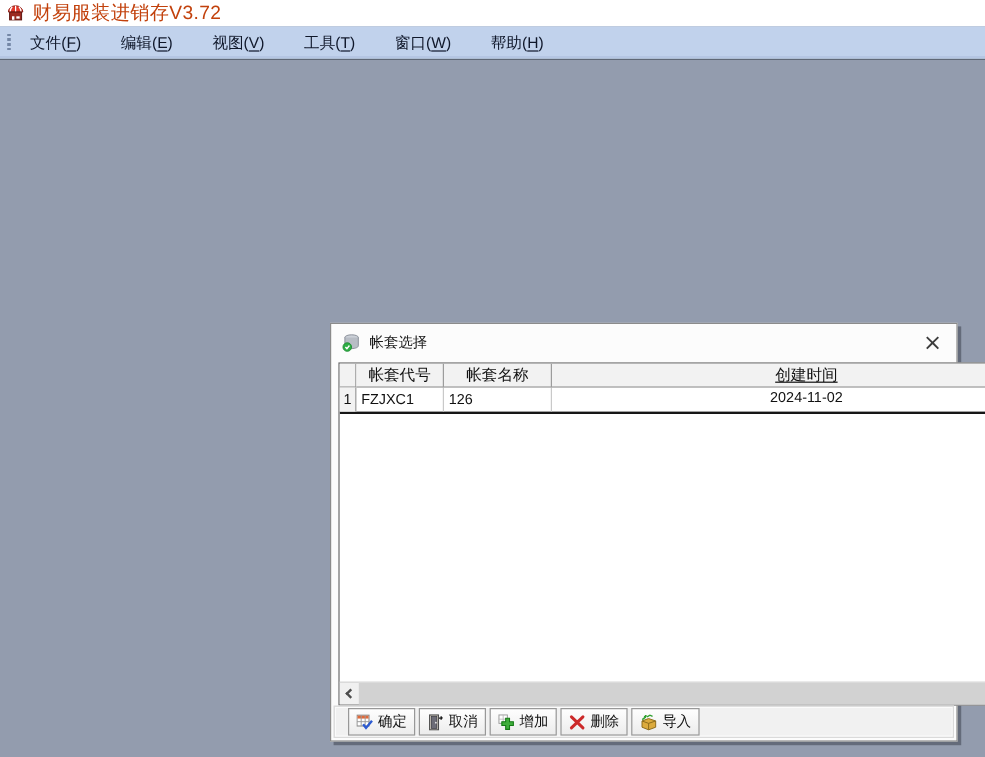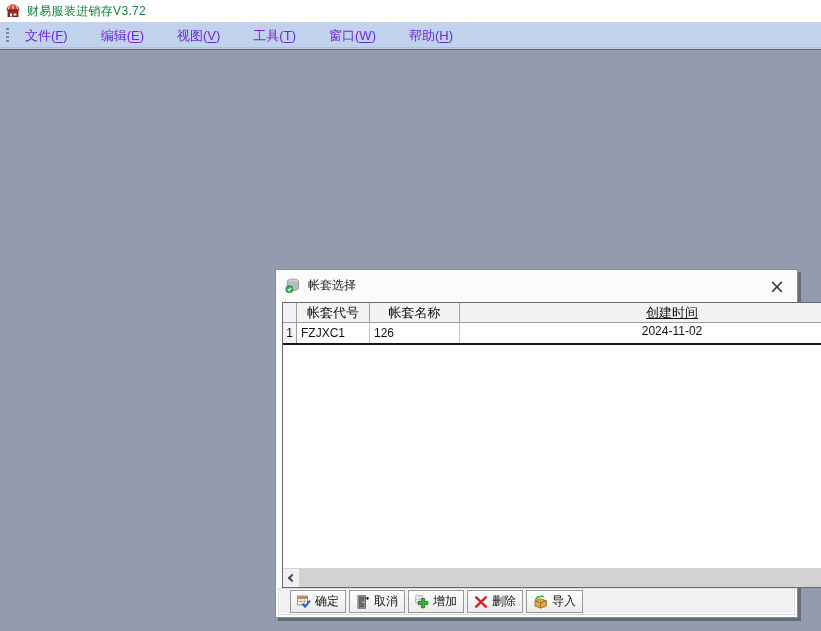--- a/index.html
+++ b/index.html
@@ -4,29 +4,29 @@
 <style>
   * { margin:0; padding:0; box-sizing:border-box; }
   html,body { width:821px; height:631px; }
   body { font-family:"Liberation Sans","DejaVu Sans",sans-serif; }
 
   .screen { position:relative; width:821px; height:631px; background:#939cae; overflow:hidden; }
 
   
   .titlebar { position:absolute; top:0; left:0; right:0; height:22px; background:#ffffff;
               display:flex; align-items:center; gap:6px; padding-left:5px; }
-  .app-title { font-size:12px; color:#15803d; letter-spacing:.3px; }
+  .app-title { font-size:16px; color:#c2410c; letter-spacing:.3px; }
 
   
   .menubar { position:absolute; top:22px; left:0; right:0; height:28px; background:#c1d2ec;
              border-bottom:1px solid #5f6876; display:flex; align-items:center; padding-left:4px; }
   .menubar::after { content:""; position:absolute; left:0; right:0; bottom:1px; height:1px; background:#aebfdc; }
   .grip { width:3px; height:15px; margin:0 6px 0 2px;
           background-image:repeating-linear-gradient(to bottom,#7487a6 0 2px,rgba(0,0,0,0) 2px 4px); }
-  .menu-item { font-size:13px; color:#6d28d9; padding:3px 10px; margin-right:13px; white-space:nowrap; cursor:default; }
+  .menu-item { font-size:13px; color:#0f172a; padding:3px 10px; margin-right:13px; white-space:nowrap; cursor:default; }
   .menu-item u { text-underline-offset:2px; }
 
   
   .dialog { position:absolute; left:275px; top:269px; width:523px; height:349px;
             background:#fcfcfc; border:1px solid #8b8b8b;
             box-shadow:3px 3px 0 rgba(62,68,80,.55); }
   .dlg-titlebar { position:absolute; top:0; left:0; right:0; height:31px;
                   display:flex; align-items:center; gap:7px; padding:0 12px 0 9px; }
   .dlg-title { font-size:12px; color:#1a1a1a; }
   .dlg-close { margin-left:auto; font-size:19px; line-height:16px; color:#3c3c3c; cursor:default;

